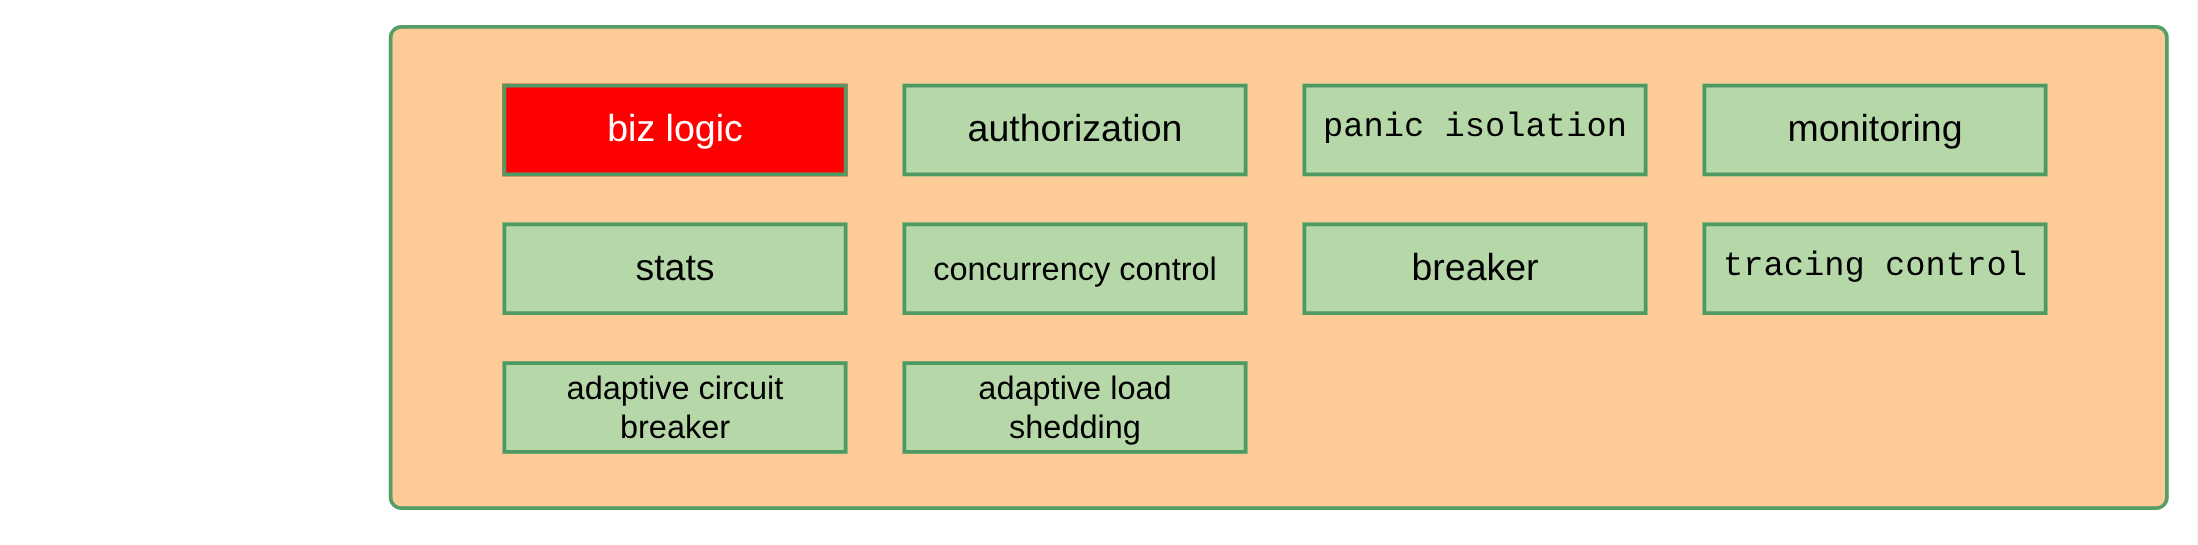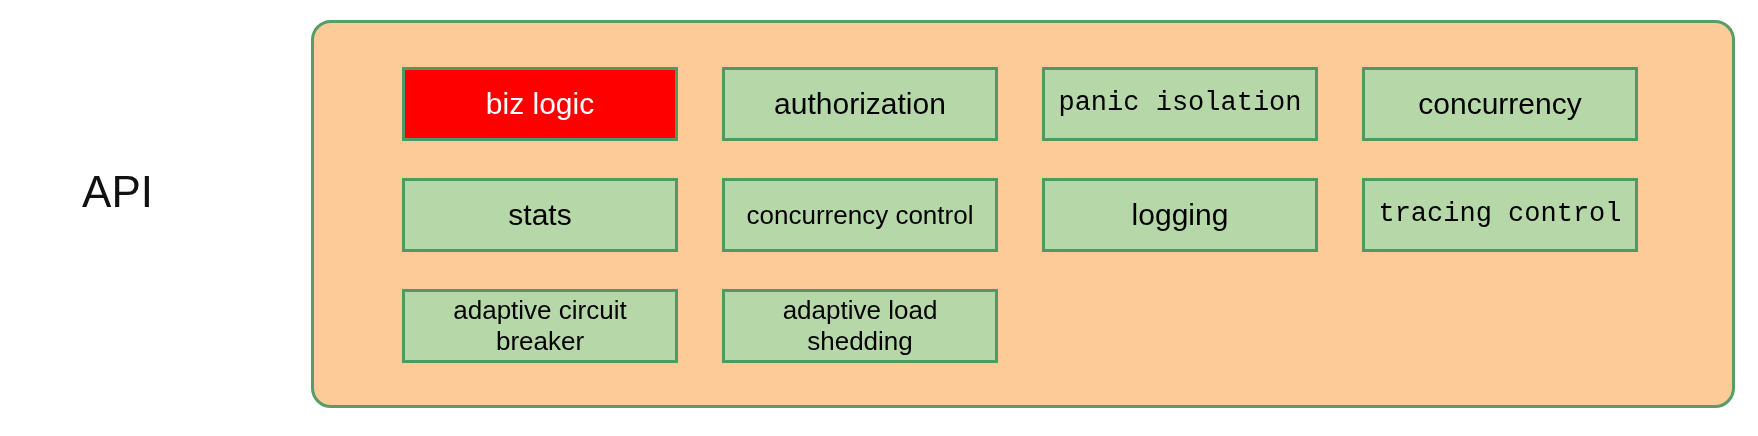--- a/index.html
+++ b/index.html
@@ -27,21 +27,21 @@
   }
   .gateway-container {
     position: absolute;
     left: 311px;
     top: 20px;
     width: 1424px;
     height: 388px;
     box-sizing: border-box;
     background: var(--container-fill, #FDCB97);
     border: 3px solid var(--container-border, #579D67);
-    border-radius: 20px;
+    border-radius: 10px;
   }
   .module-grid {
     position: absolute;
     left: 88px;
     top: 44px;
     display: grid;
     grid-template-columns: repeat(4, 276px);
     grid-template-rows: repeat(3, 74px);
     column-gap: 44px;
     row-gap: 37px;
@@ -65,48 +65,47 @@
   .fs-md { font-size: 27px; font-family: Liberation Mono, monospace; }
   .fs-sm { font-size: 26px; }
   .wrap-narrow { padding: 15px 20px; }
 </style>
 </head>
 <body>
 
 <div class="canvas">
 
   <div class="gateway-title">
-    <div>API</div>
   </div>
 
   <div class="gateway-container">
     <div class="module-grid">
 
       <div class="module-box highlight fs-lg">
         <span>biz logic</span>
       </div>
       <div class="module-box fs-lg">
         <span>authorization</span>
       </div>
 
       <div class="module-box fs-md">
         <span>panic isolation</span>
       </div>
       <div class="module-box fs-lg">
-        <span>concurrency</span>
+        <span>monitoring</span>
       </div>
       <div class="module-box fs-lg">
         <span>stats</span>
       </div>
       <div class="module-box fs-sm wrap-narrow">
         <span>concurrency control</span>
       </div>
 
       <div class="module-box fs-lg">
-        <span>logging</span>
+        <span>breaker</span>
       </div>
       <div class="module-box fs-md">
         <span>tracing control</span>
       </div>
       <div class="module-box fs-sm wrap-narrow">
         <span>adaptive circuit breaker</span>
       </div>
       <div class="module-box fs-sm wrap-narrow">
         <span>adaptive load shedding</span>
       </div>

